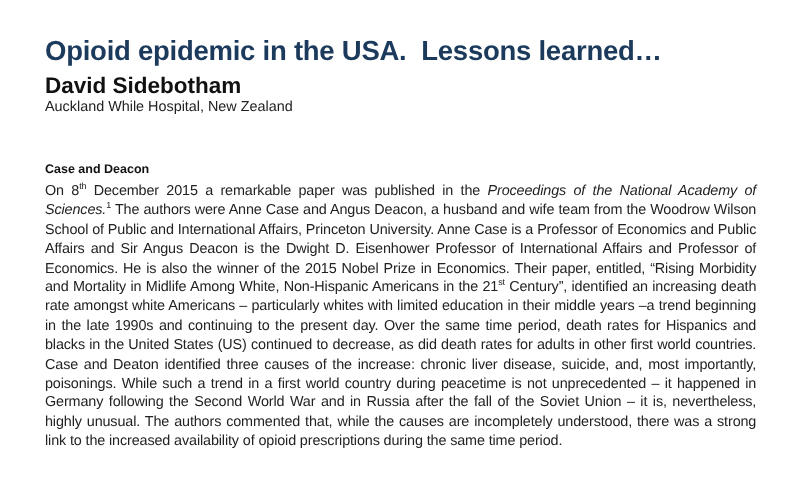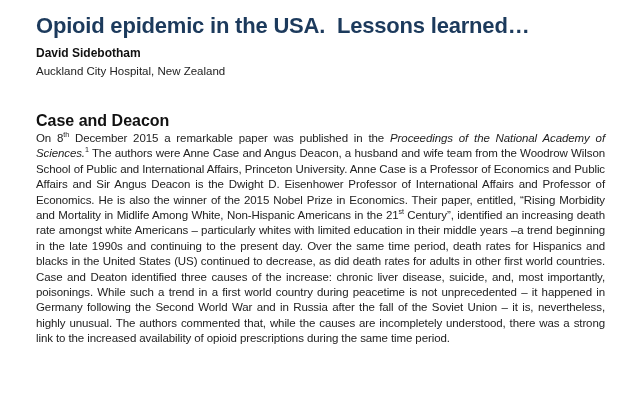--- a/index.html
+++ b/index.html
@@ -9,48 +9,48 @@
   }
   *{margin:0;padding:0;box-sizing:border-box;}
   html,body{background:#fefefe;}
   body{
     width:640px;height:401px;overflow:hidden;
     font-family:"Liberation Sans","DejaVu Sans",sans-serif;
   }
   .page{
     width:640px;height:401px;
     background:var(--bg-color);
-    padding:10px 35px 0 36px;
+    padding:25px 35px 0 36px;
     overflow:hidden;
   }
   .doc-title{
     font-size:22px;
     font-weight:bold;
     color:var(--title-color);
     line-height:26px;
     letter-spacing:-0.2px;
     white-space:pre-wrap; 
     margin-top:3px;
   }
   .doc-author{
     margin-top:6px;
-    font-size:12px;
+    font-size:18px;
     font-weight:bold;
     color:#111111;
     line-height:17px;
   }
   .doc-affiliation{
     margin-top:2px;
     font-size:11.5px;
     color:#222222;
     line-height:14px;
   }
   .section-heading{
     margin-top:35px;
-    font-size:16px;
+    font-size:10px;
     font-weight:bold;
     color:#111111;
     line-height:15px;
   }
   .body-paragraph{
     margin-top:3px;
     font-size:11.5px;
     line-height:15.4px;
     letter-spacing:-0.1px;
     color:var(--body-color);
@@ -64,18 +64,18 @@
   }
 </style>
 </head>
 <body>
 
 <div class="page">
   <h1 class="doc-title">Opioid epidemic in the USA.  Lessons learned…</h1>
 
   <div class="doc-author">David Sidebotham</div>
 
-  <div class="doc-affiliation">Auckland City Hospital, New Zealand</div>
+  <div class="doc-affiliation">Auckland While Hospital, New Zealand</div>
 
   <h2 class="section-heading">Case and Deacon</h2>
 
   <p class="body-paragraph"><span>On 8</span><sup>th</sup><span> December 2015 a remarkable paper was published in the </span><span class="italic">Proceedings of the National Academy of Sciences.</span><sup>1</sup><span> The authors were Anne Case and Angus Deacon, a husband and wife team from the Woodrow Wilson School of Public and International Affairs, Princeton University. Anne Case is a Professor of Economics and Public Affairs and Sir Angus Deacon is the Dwight D. Eisenhower Professor of International Affairs and Professor of Economics. He is also the winner of the 2015 Nobel Prize in Economics. Their paper, entitled, “Rising Morbidity and Mortality in Midlife Among White, Non-Hispanic Americans in the 21</span><sup>st</sup><span> Century”, identified an increasing death rate amongst white Americans – particularly whites with limited education in their middle years –a trend beginning in the late 1990s and continuing to the present day. Over the same time period, death rates for Hispanics and blacks in the United States (US) continued to decrease, as did death rates for adults in other first world countries. Case and Deaton identified three causes of the increase: chronic liver disease, suicide, and, most importantly, poisonings. While such a trend in a first world country during peacetime is not unprecedented – it happened in Germany following the Second World War and in Russia after the fall of the Soviet Union – it is, nevertheless, highly unusual. The authors commented that, while the causes are incompletely understood, there was a strong link to the increased availability of opioid prescriptions during the same time period.</span></p>
 </div>
 
 </body></html>

